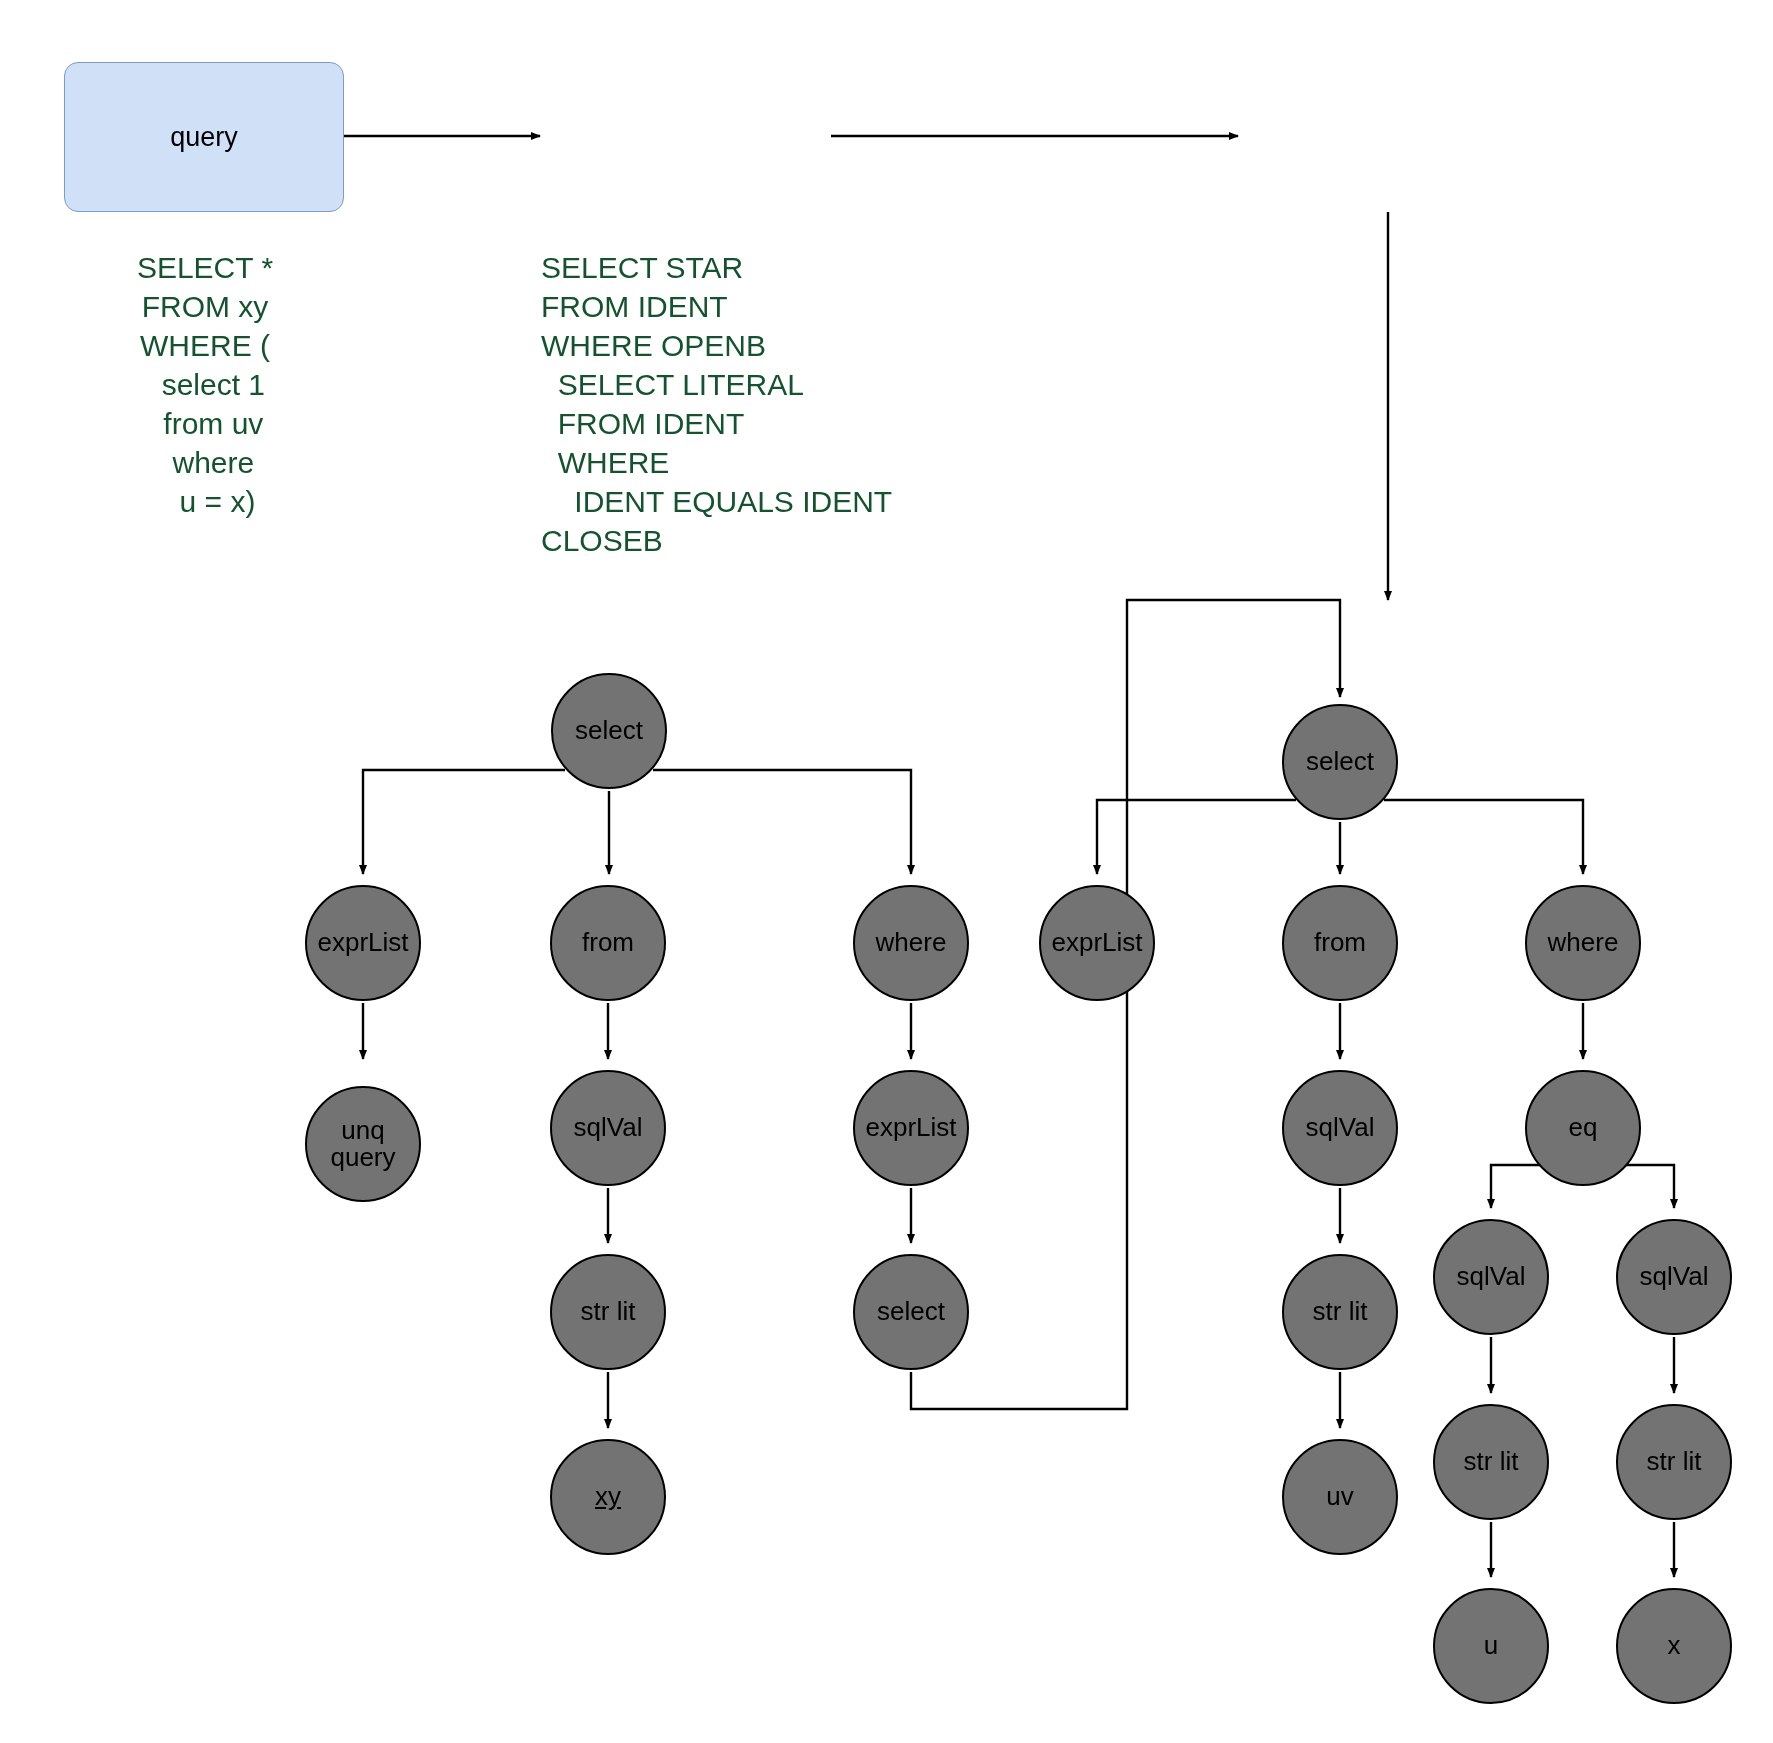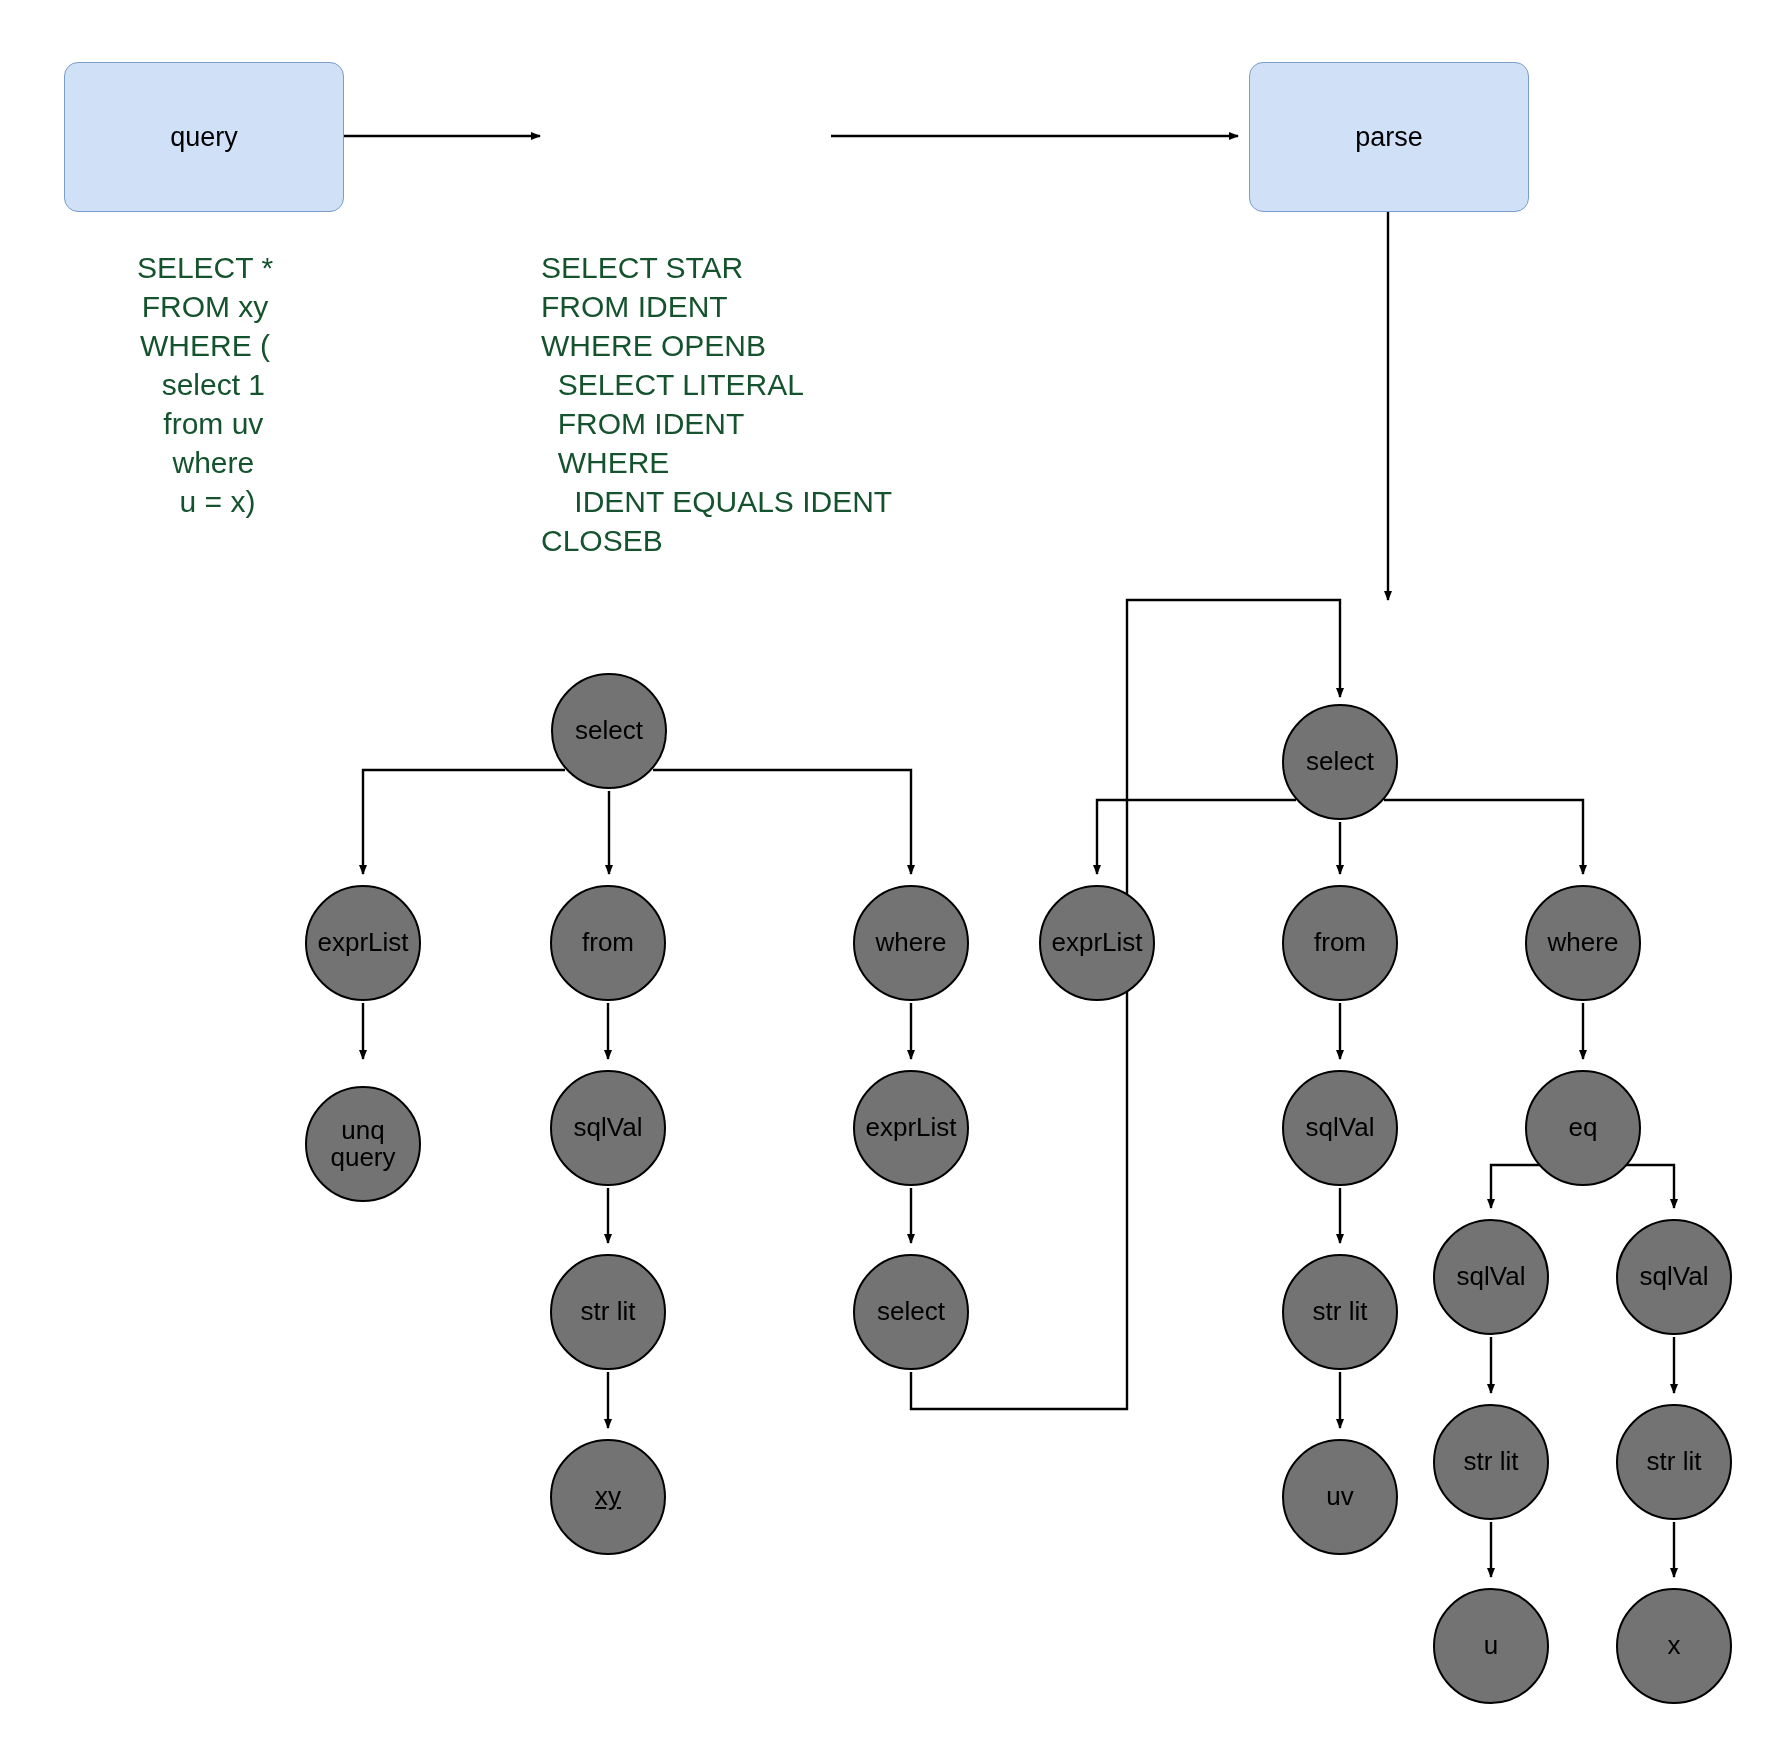--- a/index.html
+++ b/index.html
@@ -100,23 +100,20 @@
       <path d="M1491,1337 L1491,1393"></path>
       <path d="M1674,1337 L1674,1393"></path>
       <path d="M1491,1522 L1491,1577"></path>
       <path d="M1674,1522 L1674,1577"></path>
     </g>
   </svg>
 
   <div class="box" style="left:64px; top:62px; width:278px; height:148px;">
     <span>query</span>
   </div>
-  <div class="box" style="left:1249px; top:62px; width:278px; height:148px;">
-    <span>parse</span>
-  </div>
 
   <div class="code-block centered" style="left:80px; top:248px; width:250px;">SELECT *
 FROM xy
 WHERE (
   select 1
   from uv
   where
    u = x)</div>
 
   <div class="code-block" style="left:520px; top:248px; width:520px;margin-left:21px;">SELECT STAR

